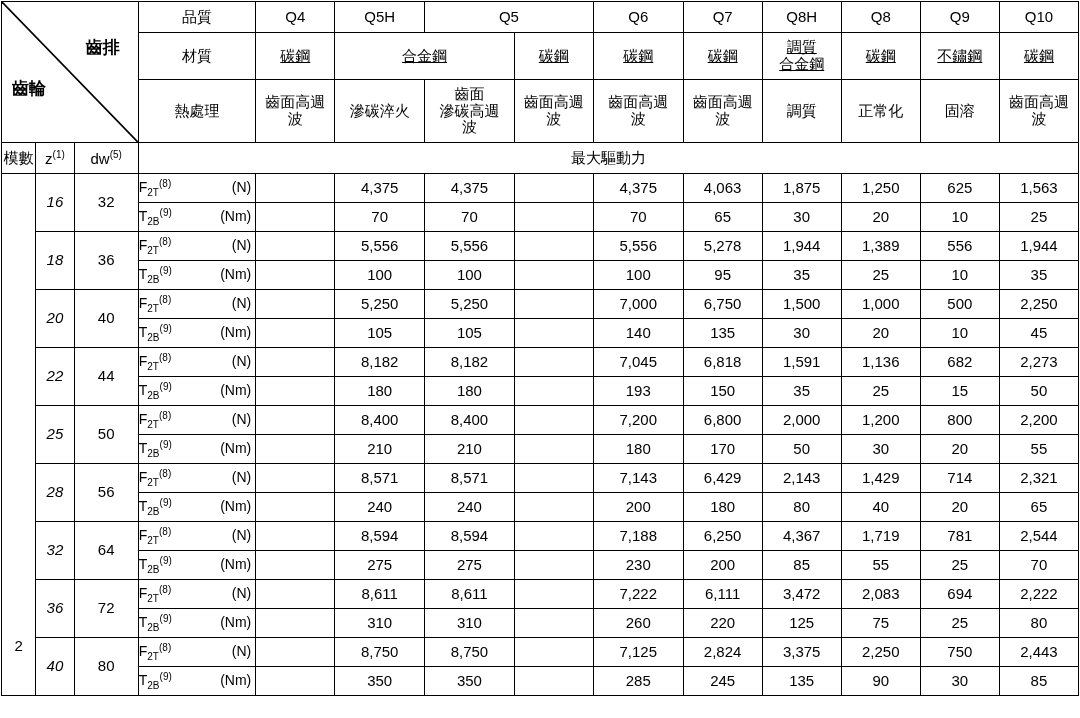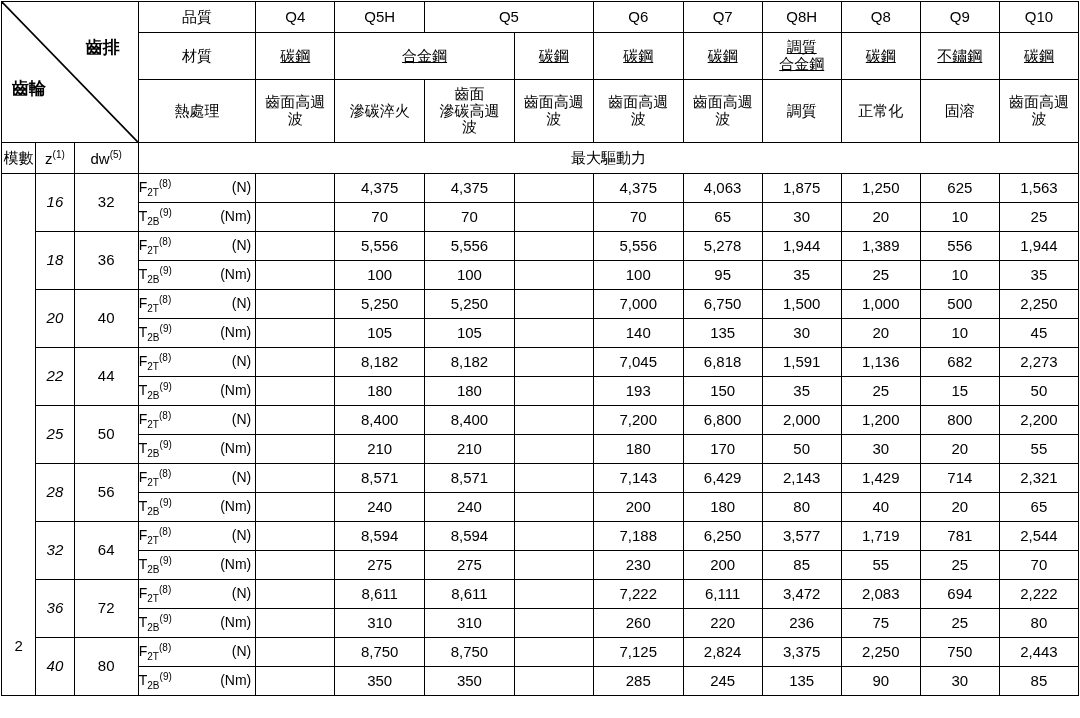--- a/index.html
+++ b/index.html
@@ -394,21 +394,21 @@
               <span class="lhs">F<span class="sub">2T</span><span class="sup">(8)</span></span>
               <span class="rhs">(N)</span>
             </div>
           </td>
           <td class="val datacell"></td>
           <td class="val datacell">8,594</td>
           <td class="val datacell">8,594</td>
           <td class="val datacell"></td>
           <td class="val datacell">7,188</td>
           <td class="val datacell">6,250</td>
-          <td class="val datacell">3,577</td>
+          <td class="val datacell">4,367</td>
           <td class="val datacell">1,719</td>
           <td class="val datacell">781</td>
           <td class="val datacell thick-right">2,544</td>
         </tr>
         <tr>
           <td class="datacell" style="position: relative;">
             <div class="cellF">
               <span class="lhs">T<span class="sub">2B</span><span class="sup">(9)</span></span>
               <span class="rhs">(Nm)</span>
             </div>
@@ -450,21 +450,21 @@
               <span class="lhs">T<span class="sub">2B</span><span class="sup">(9)</span></span>
               <span class="rhs">(Nm)</span>
             </div>
           </td>
           <td class="val datacell"></td>
           <td class="val datacell">310</td>
           <td class="val datacell">310</td>
           <td class="val datacell"></td>
           <td class="val datacell">260</td>
           <td class="val datacell">220</td>
-          <td class="val datacell">236</td>
+          <td class="val datacell">125</td>
           <td class="val datacell">75</td>
           <td class="val datacell">25</td>
           <td class="val datacell thick-right">80</td>
         </tr>
         <tr>
           <td class="znum" rowspan="2">40</td>
           <td class="dwnum" rowspan="2">80</td>
           <td class="datacell" style="position: relative;">
             <div class="cellF">
               <span class="lhs">F<span class="sub">2T</span><span class="sup">(8)</span></span>

